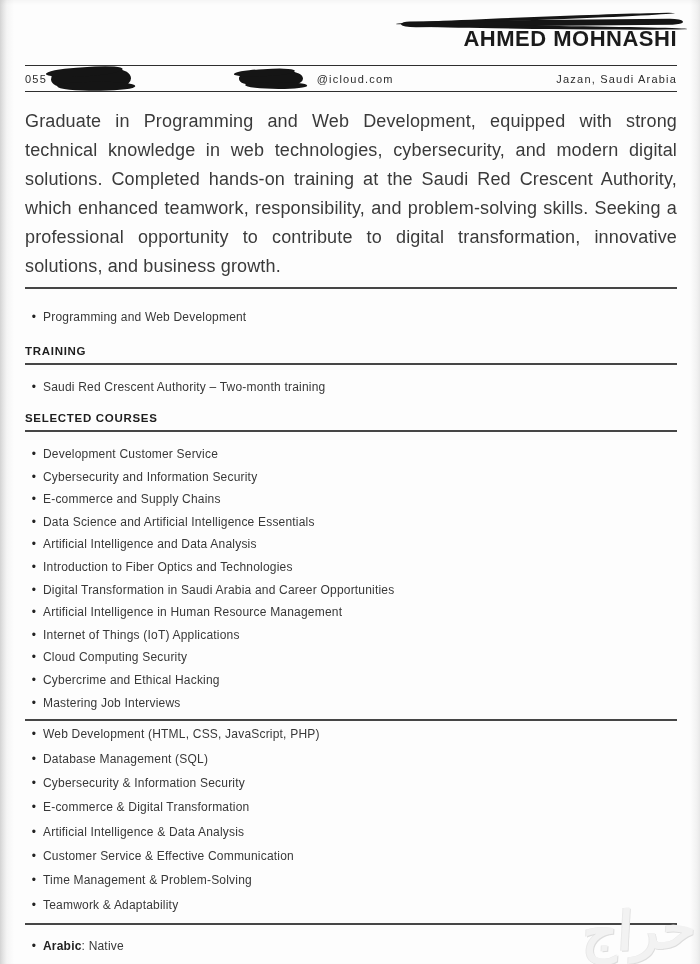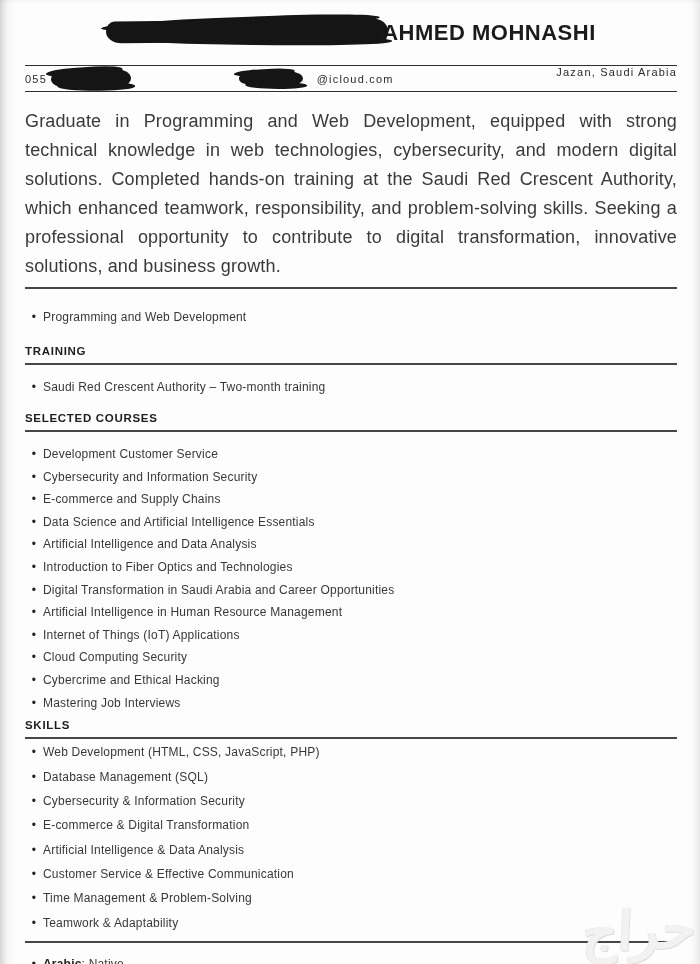--- a/index.html
+++ b/index.html
@@ -12,22 +12,22 @@
   .page{
     position:relative;
     width:700px;height:964px;
     box-sizing:border-box;
     padding:16px 23px 0 25px;
     background:linear-gradient(90deg,#d8d8d8 0px,#f5f5f5 7px,#fdfdfd 14px,#fdfdfd 690px,#ececec 700px);
     box-shadow:inset 0 2px 4px rgba(0,0,0,0.04);
   }
   
   .name-row{
-    display:flex;justify-content:center;align-items:flex-start;
-    height:32px;margin-top:4px;
+    display:flex;justify-content:center;align-items:flex-end;
+    height:32px;margin-top:4px;flex-direction:column;
   }
   .resume-name{
     font-size:22px;font-weight:bold;color:#1b1b1b;
     letter-spacing:0.5px;white-space:nowrap;
   }
   .redaction{
     background:#151515;position:relative;display:inline-block;
     border-radius:10px 16px 12px 18px / 55% 65% 50% 60%;
   }
   .redaction::after{
@@ -40,21 +40,21 @@
     background:#151515;border-radius:45% 55% 50% 60% / 55% 60% 55% 65%;
     transform:rotate(1.2deg);
   }
   .name-redaction{width:282px;height:22px;margin-right:-6px;transform:rotate(-0.6deg);}
   
   .contact-bar{
     margin-top:13px;
     border-top:1.5px solid #2f2f2f;
     border-bottom:1.5px solid #2f2f2f;
     height:25px;
-    display:flex;justify-content:space-between;
+    display:flex;align-items:center;justify-content:space-between;
     font-size:11px;color:#2b2b2b;letter-spacing:1.2px;
   }
   .contact-left{display:flex;align-items:center;gap:4px;}
   .contact-mid{display:flex;align-items:center;gap:14px;margin-left:-55px;}
   .phone-redaction{width:80px;height:17px;transform:rotate(-1.8deg);}
   .email-redaction{width:64px;height:13px;transform:rotate(-1.2deg);}
   
   .summary{
     margin:15px 0 0 0;
     font-size:18px;line-height:29px;
@@ -192,21 +192,20 @@
           <span class="li-text">Cybercrime and Ethical Hacking</span>
         </li>
       <li>
           <span class="dot">•</span>
           <span class="li-text">Mastering Job Interviews</span>
         </li>
     </ul>
   </div>
 
   <div class="section sec-skills">
-    <h2 class="section-title">SKILLS</h2>
     <hr class="section-rule">
     <ul>
       <li>
           <span class="dot">•</span>
           <span class="li-text">Web Development (HTML, CSS, JavaScript, PHP)</span>
         </li>
       <li>
           <span class="dot">•</span>
           <span class="li-text">Database Management (SQL)</span>
         </li>

